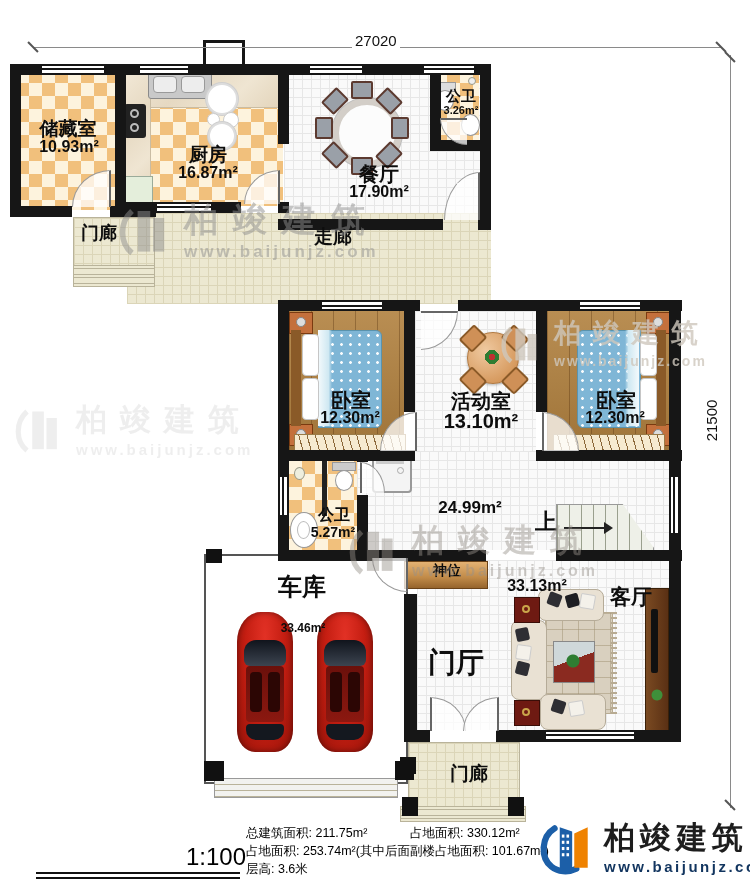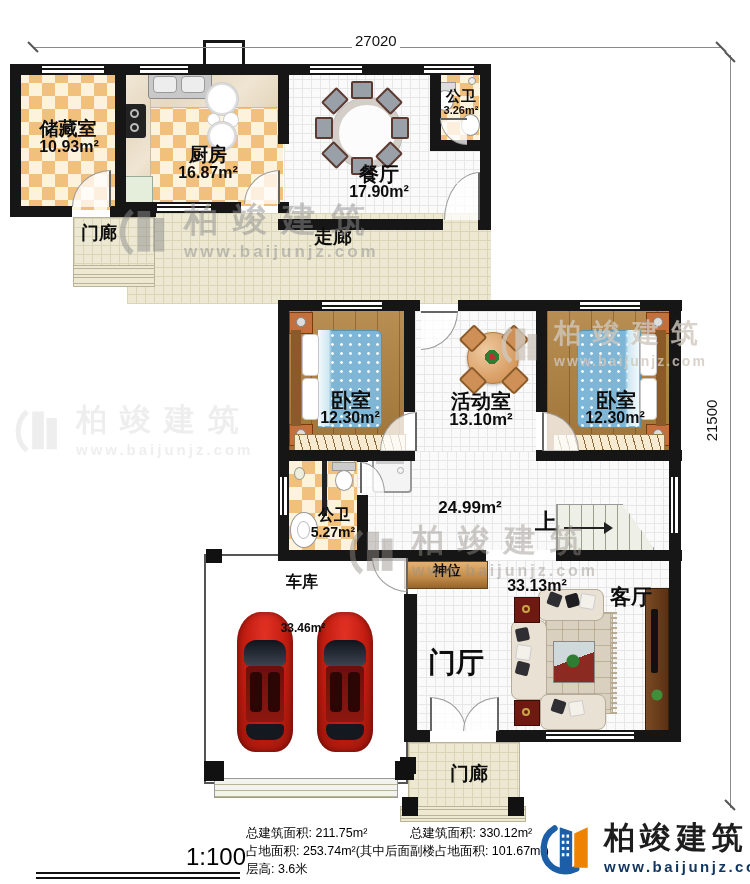--- a/index.html
+++ b/index.html
@@ -266,29 +266,29 @@
   <div class="lbl" style="left:208px;top:165px;font-size:16px;">16.87m²</div>
   <div class="lbl" style="left:379px;top:164px;font-size:20px;">餐厅</div>
   <div class="lbl" style="left:379px;top:184px;font-size:16px;">17.90m²</div>
   <div class="lbl" style="left:461px;top:88px;font-size:15px;">公卫</div>
   <div class="lbl" style="left:461px;top:105px;font-size:11px;">3.26m²</div>
   <div class="lbl" style="left:99px;top:224px;font-size:18px;">门廊</div>
   <div class="lbl" style="left:333px;top:227px;font-size:19px;">走廊</div>
   <div class="lbl" style="left:351px;top:390px;font-size:20px;">卧室</div>
   <div class="lbl" style="left:350px;top:410px;font-size:16px;">12.30m²</div>
   <div class="lbl" style="left:481px;top:391px;font-size:20px;">活动室</div>
-  <div class="lbl" style="left:481px;top:411px;font-size:17px;">13.10m²</div>
+  <div class="lbl" style="left:481px;top:411px;font-size:20px;">13.10m²</div>
   <div class="lbl" style="left:616px;top:390px;font-size:20px;">卧室</div>
   <div class="lbl" style="left:615px;top:410px;font-size:16px;">12.30m²</div>
   <div class="lbl" style="left:334px;top:507px;font-size:16px;">公卫</div>
   <div class="lbl" style="left:333px;top:525px;font-size:14px;">5.27m²</div>
   <div class="lbl" style="left:470px;top:499px;font-size:17px;">24.99m²</div>
   <div class="lbl" style="left:546px;top:510px;font-size:22px;">上</div>
   <div class="lbl" style="left:447px;top:563px;font-size:14px;">神位</div>
-  <div class="lbl" style="left:302px;top:574px;font-size:16px;">车库</div>
+  <div class="lbl" style="left:302px;top:574px;font-size:24px;">车库</div>
   <div class="lbl" style="left:303px;top:594px;font-size:12px;margin-top:28px;">33.46m²</div>
   <div class="lbl" style="left:537px;top:578px;font-size:16px;">33.13m²</div>
   <div class="lbl" style="left:631px;top:586px;font-size:21px;">客厅</div>
   <div class="lbl" style="left:456px;top:648px;font-size:28px;">门厅</div>
   <div class="lbl" style="left:469px;top:764px;font-size:19px;">门廊</div>
 
   <div class="wm" style="left:118px;top:202px;color:#8f8f8f;opacity:.5;">
     <svg width="56" height="56" viewBox="0 0 40 40">
         <path d="M10 5 C1 13 1 28 10 35" stroke="currentColor" stroke-width="4" fill="none"></path>
         <rect x="14" y="5" width="9" height="29" fill="currentColor"></rect>
@@ -330,21 +330,21 @@
     <div>
         <div class="wm-brand" style="font-size:32px;letter-spacing:14px;">柏竣建筑</div>
     <div class="wm-url" style="font-size:16px;letter-spacing:3px;">www.baijunjz.com</div>
       </div>
   </div>
 
   <div class="a" style="left:36px;top:872px;width:204px;height:2px;background:#111;"></div>
   <div class="a" style="left:36px;top:877px;width:204px;height:2px;background:#111;"></div>
   <div class="ftext" style="left:186px;top:843px;font-size:24px;">1:100</div>
   <div class="ftext" style="left:246px;top:825px;font-size:12.5px;">总建筑面积: 211.75m²</div>
-  <div class="ftext" style="left:410px;top:825px;font-size:12.5px;">总建筑面积: 330.12m²</div>
+  <div class="ftext" style="left:410px;top:825px;font-size:12.5px;">占地面积: 330.12m²</div>
   <div class="ftext" style="left:246px;top:843px;font-size:12.5px;">占地面积: 253.74m²(其中后面副楼占地面积: 101.67m²)</div>
   <div class="ftext" style="left:246px;top:861px;font-size:12.5px;">层高: 3.6米</div>
 
   <div class="a" style="left:538px;top:820px;display:flex;align-items:center;gap:8px;z-index:30;">
     <svg width="58" height="56" viewBox="0 0 56 54">
       <path d="M16 8 C3 16 2 36 13 45 C19 50 29 51 37 47" fill="none" stroke="#1c5fa8" stroke-width="6" stroke-linecap="round"></path>
       <polygon points="21,7 33,11 33,48 21,48" fill="#1c5fa8"></polygon>
       <rect x="23" y="14" width="2.5" height="3" fill="#fff"></rect>
         <rect x="27.5" y="14" width="2.5" height="3" fill="#fff"></rect>
       <rect x="23" y="20" width="2.5" height="3" fill="#fff"></rect>

